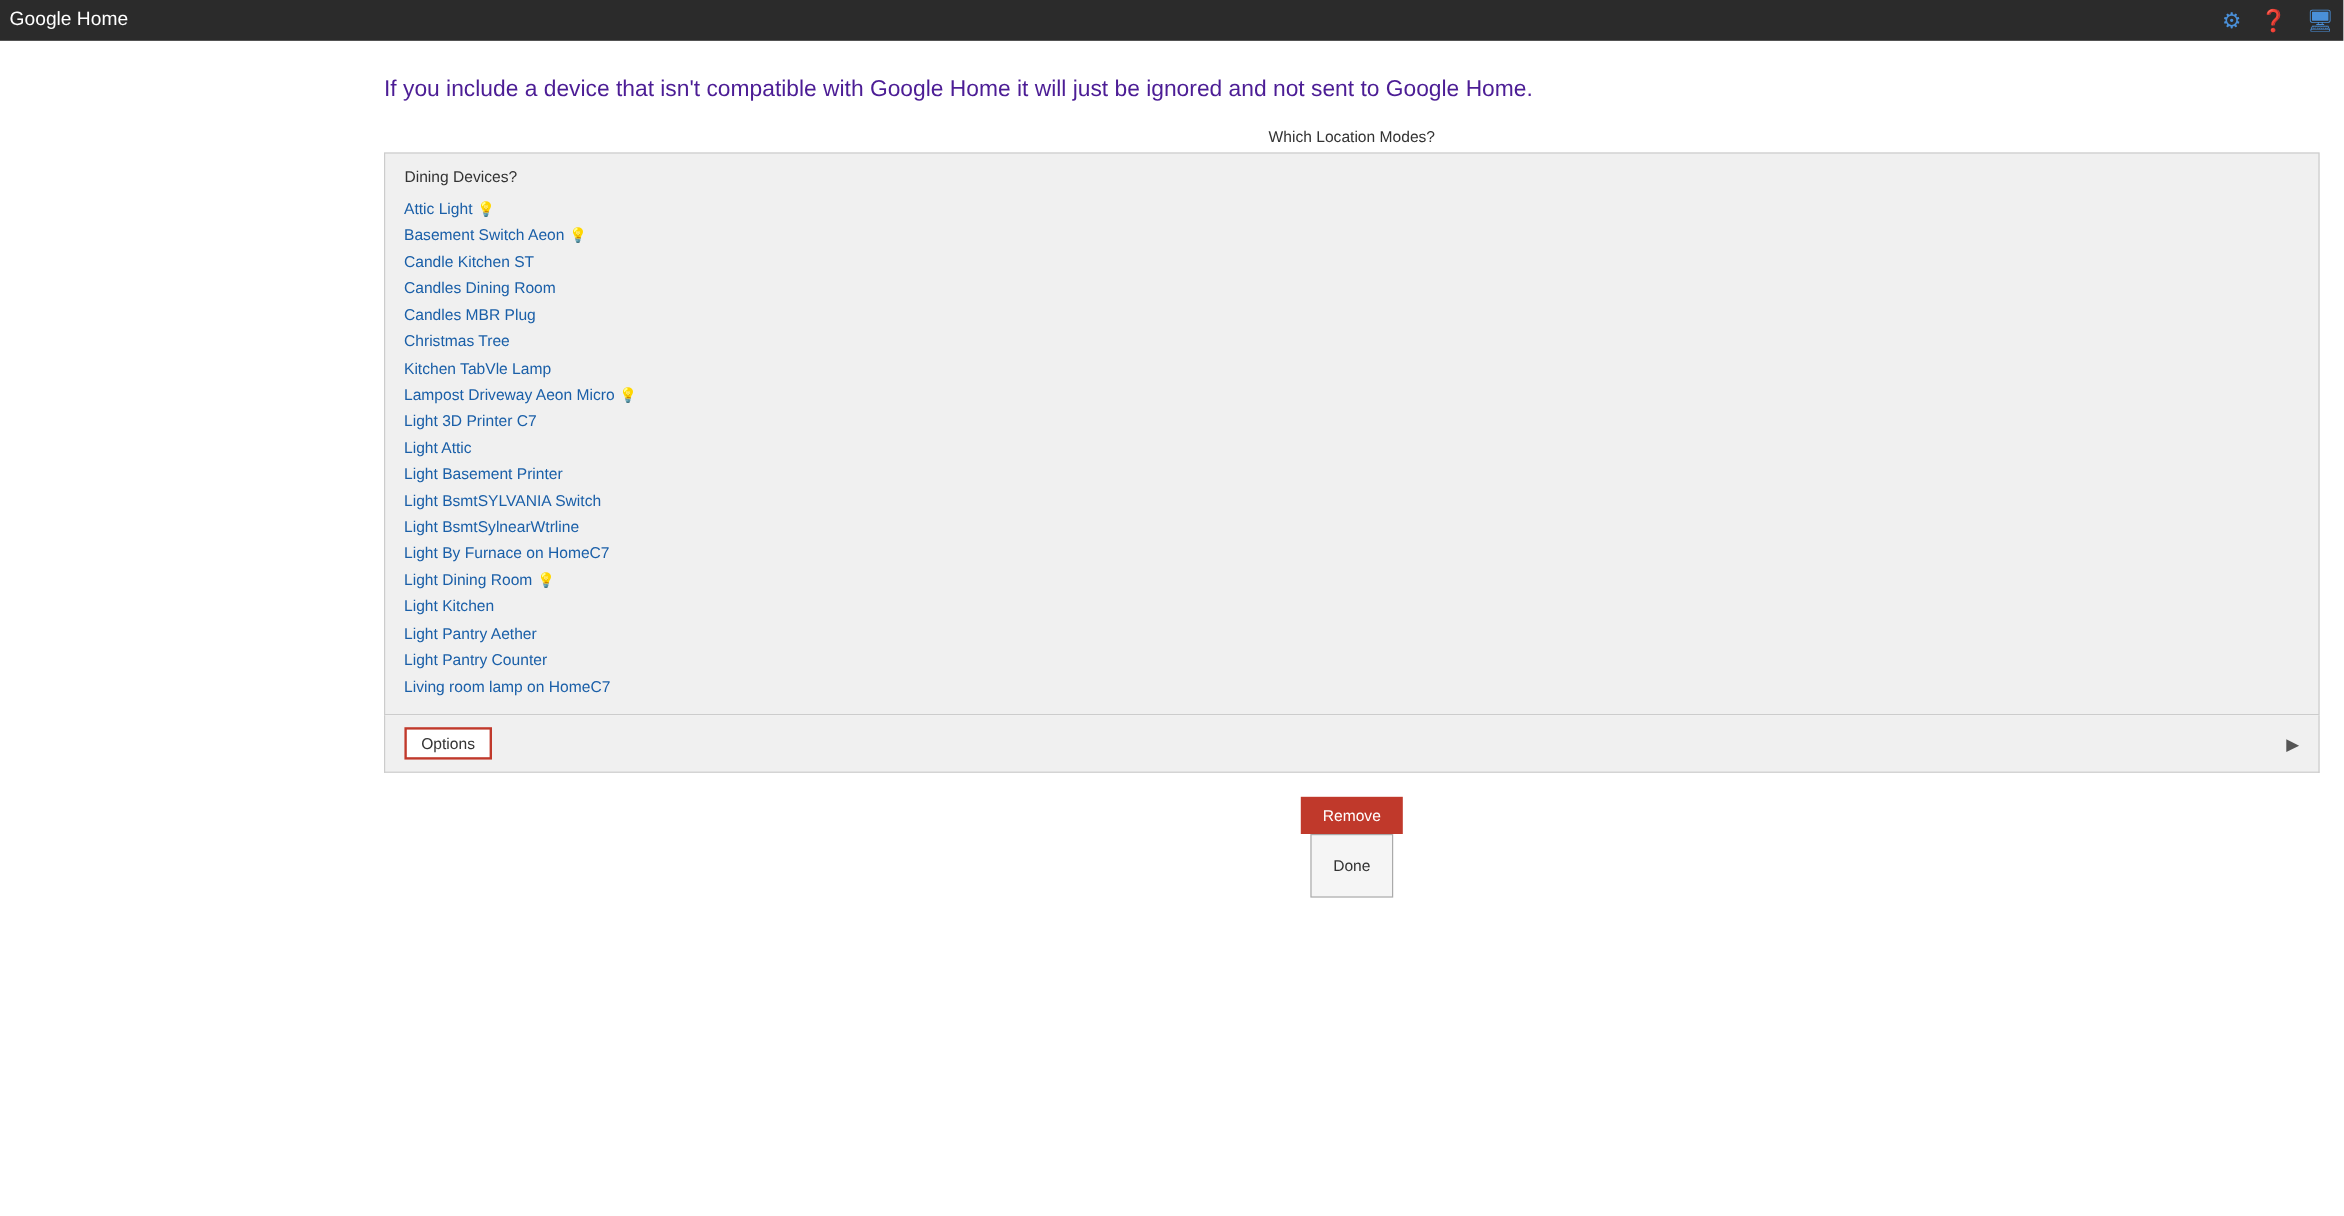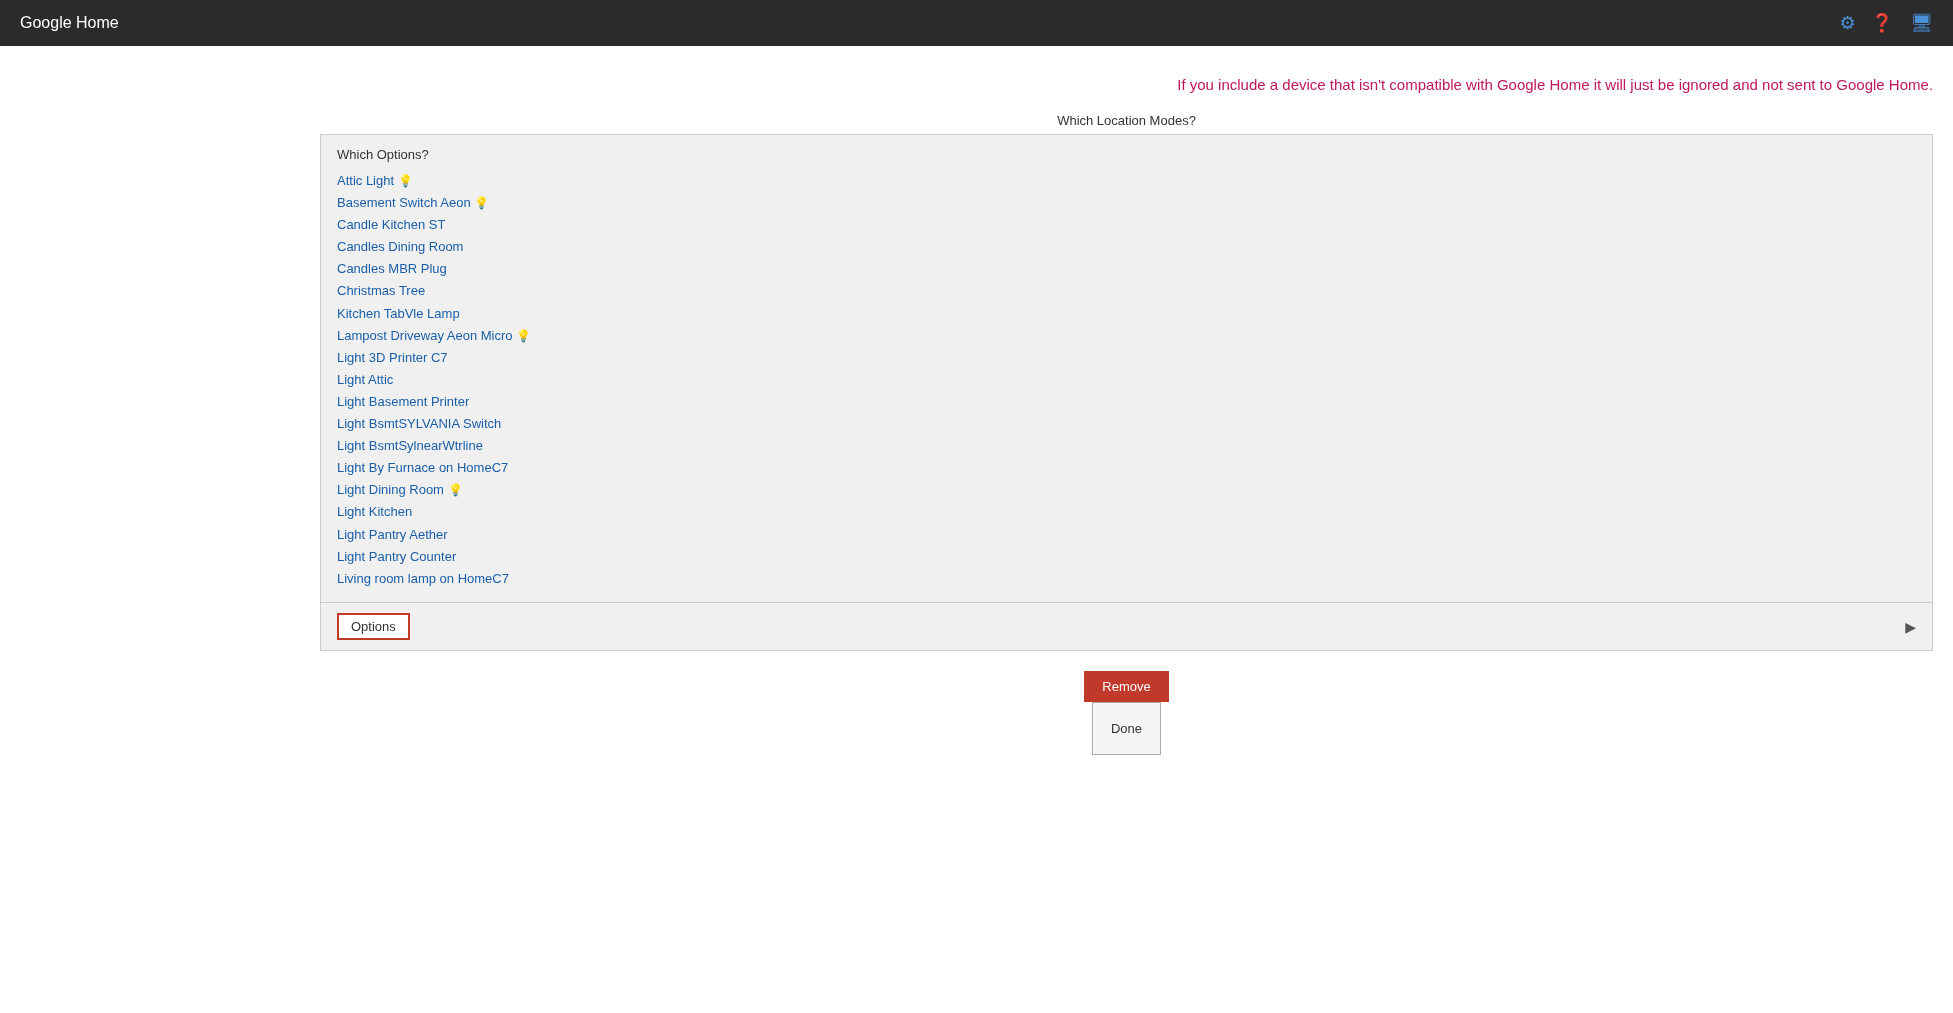--- a/index.html
+++ b/index.html
@@ -1,24 +1,24 @@
 <!DOCTYPE html>
 <html><head>
   <meta charset="utf-8">
   <style>
     * { box-sizing: border-box; margin: 0; padding: 0; }
     body { font-family: Arial, sans-serif; background: #fff; font-size: 14px; color: #333; }
 
     
     .topbar {
       background: #2b2b2b;
-      height: 46px;
-      display: flex;
-      align-items: center;
-      padding: 0 20px;
+      height: 34px;
+      display: flex;
+      align-items: center;
+      padding: 0 8px;
     }
     .topbar-title {
       color: #fff;
       font-size: 16px;
       font-weight: normal;
     }
     .topbar-icons {
       margin-left: auto;
       display: flex;
       gap: 16px;
@@ -29,25 +29,24 @@
       font-size: 18px;
       cursor: pointer;
     }
 
     
     .main-content {
       padding: 20px 20px 20px 320px;
     }
 
     .info-text {
-      color: #be185d;
-      font-size: 15px;
+      color: #4c1d95;
+      font-size: 19px;
       margin-bottom: 20px;
       margin-top: 10px;
-      text-align: right;
     }
 
     .section-label {
       font-size: 13px;
       color: #333;
       margin-bottom: 6px;
       text-align: center;
     }
 
     
@@ -178,21 +177,21 @@
 </div>
 
 <div class="main-content">
 
   <p class="info-text">If you include a device that isn't compatible with Google Home it will just be ignored and not sent to Google Home.</p>
 
   <div class="section-label">Which Location Modes?</div>
 
 
   <div class="devices-box">
-    <div class="devices-header">Which Options?</div>
+    <div class="devices-header">Dining Devices?</div>
     <div class="devices-scroll" id="devices-list">
 
     <div class="device-item">Attic Light<span class="device-icon"> 💡</span></div>
         <div class="device-item">Basement Switch Aeon<span class="device-icon"> 💡</span></div>
         <div class="device-item">Candle Kitchen ST</div>
         <div class="device-item">Candles Dining Room</div>
         <div class="device-item">Candles MBR Plug</div>
         <div class="device-item">Christmas Tree</div>
         <div class="device-item">Kitchen TabVle Lamp</div>
         <div class="device-item">Lampost Driveway Aeon Micro<span class="device-icon"> 💡</span></div>

